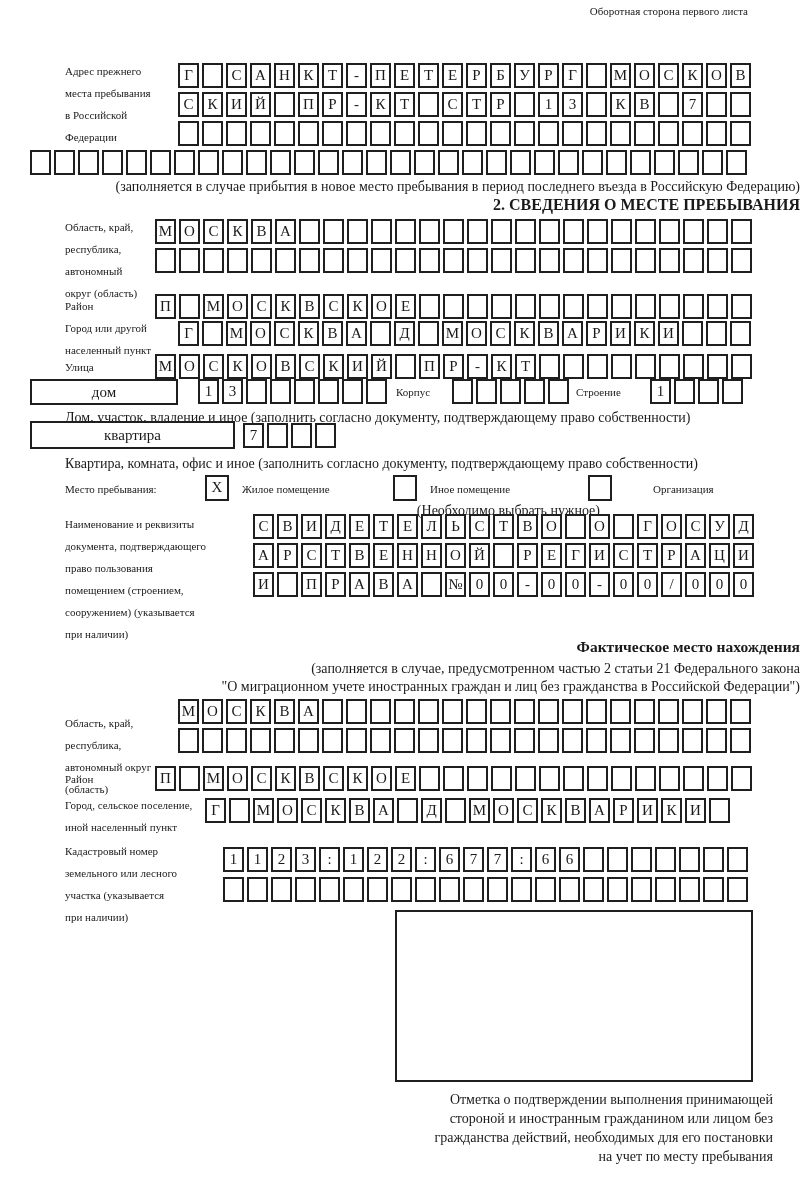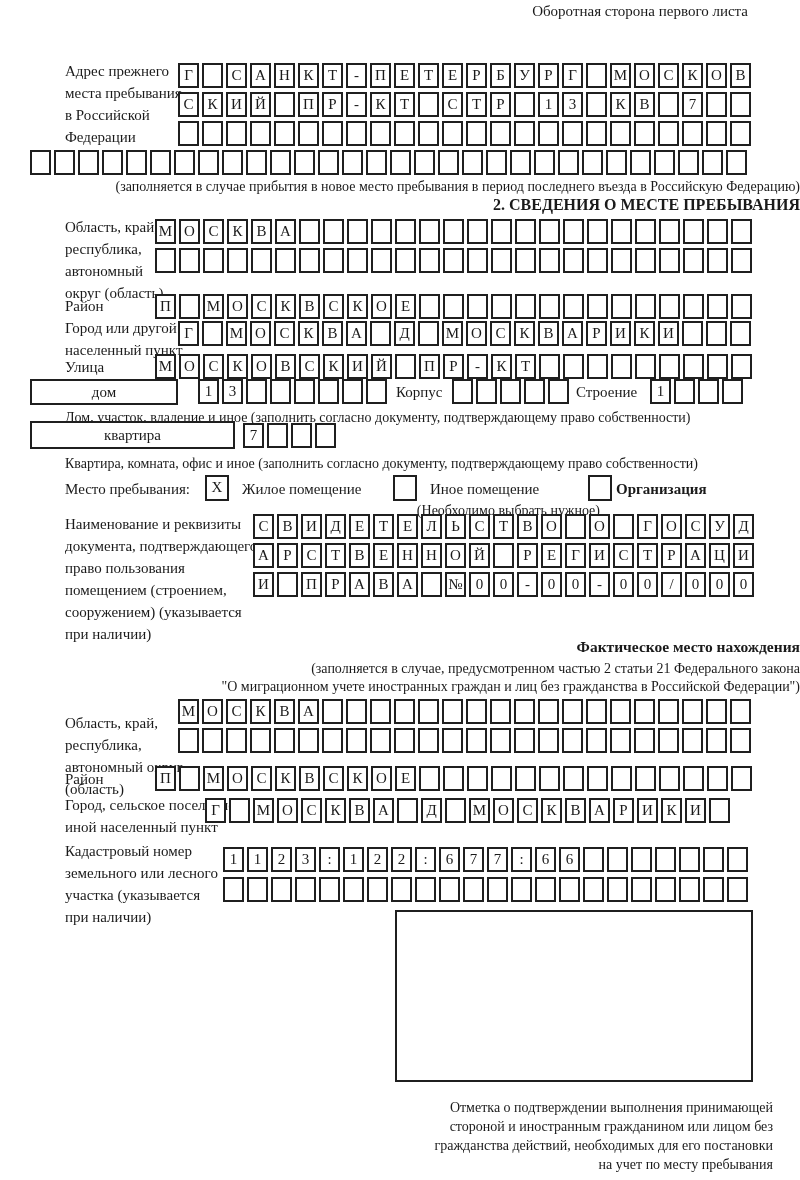--- a/index.html
+++ b/index.html
@@ -3,21 +3,21 @@
 <meta charset="utf-8">
 <style>
   html,body { margin:0; padding:0; }
   body {
     width:800px; height:1180px; position:relative;
     background:#ffffff; color:#1a1a1a;
     font-family:"Liberation Serif", serif;
     overflow:hidden;
   }
   .abs { position:absolute; }
-  .lbl { font-size:15px; line-height:22px; white-space:pre-line; }
+  .lbl { font-size:11px; line-height:22px; white-space:pre-line; }
   .cap { font-size:14px; }
   .center { text-align:right; }
   .title { font-size:16px; font-weight:bold; }
   .boxrow { display:flex; }
   .cbox {
     box-sizing:border-box; flex:0 0 auto;
     width:21px; height:25px; margin-right:3px;
     border:2px solid #1f1f1f; background:#fff;
     text-align:center; font-size:15px; line-height:20px;
   }
@@ -340,21 +340,21 @@
     <span class="cbox">X</span>
   </div>
 <div class="abs lbl" style="left:242px; top:478px;">Жилое помещение</div>
 <div class="abs boxrow chk" style="left:393px; top:475px;">
     <span class="cbox"></span>
   </div>
 <div class="abs lbl" style="left:430px; top:478px;">Иное помещение</div>
 <div class="abs boxrow chk" style="left:588px; top:475px;">
     <span class="cbox"></span>
   </div>
-<div class="abs lbl" style="left:616px; top:478px;font-weight:bold;">Организация</div>
+<div class="abs lbl" style="left:653px; top:478px;">Организация</div>
 <div class="abs cap center" style="left:170px; top:503px; width:430px;">(Необходимо выбрать нужное)</div>
 
 <div class="abs lbl" style="left:65px; top:513px; width:195px;">Наименование и реквизиты
 документа, подтверждающего
 право пользования
 помещением (строением,
 сооружением) (указывается
 при наличии)</div>
 <div class="abs boxrow" style="left:253px; top:514px;">
     <span class="cbox">С</span>
@@ -590,16 +590,16 @@
     <span class="cbox"></span>
     <span class="cbox"></span>
     <span class="cbox"></span>
     <span class="cbox"></span>
     <span class="cbox"></span>
     <span class="cbox"></span>
     <span class="cbox"></span>
   </div>
 
 <div class="abs stamp" style="left:395px; top:910px; width:358px; height:172px;"></div>
-<div class="abs cap center pre" style="left:378px; top:1090px; width:395px; line-height:19px;margin-top:8px;">Отметка о подтверждении выполнения принимающей
+<div class="abs cap center pre" style="left:378px; top:1090px; width:395px; line-height:19px;">Отметка о подтверждении выполнения принимающей
 стороной и иностранным гражданином или лицом без
 гражданства действий, необходимых для его постановки
 на учет по месту пребывания</div>
 
 </body></html>

